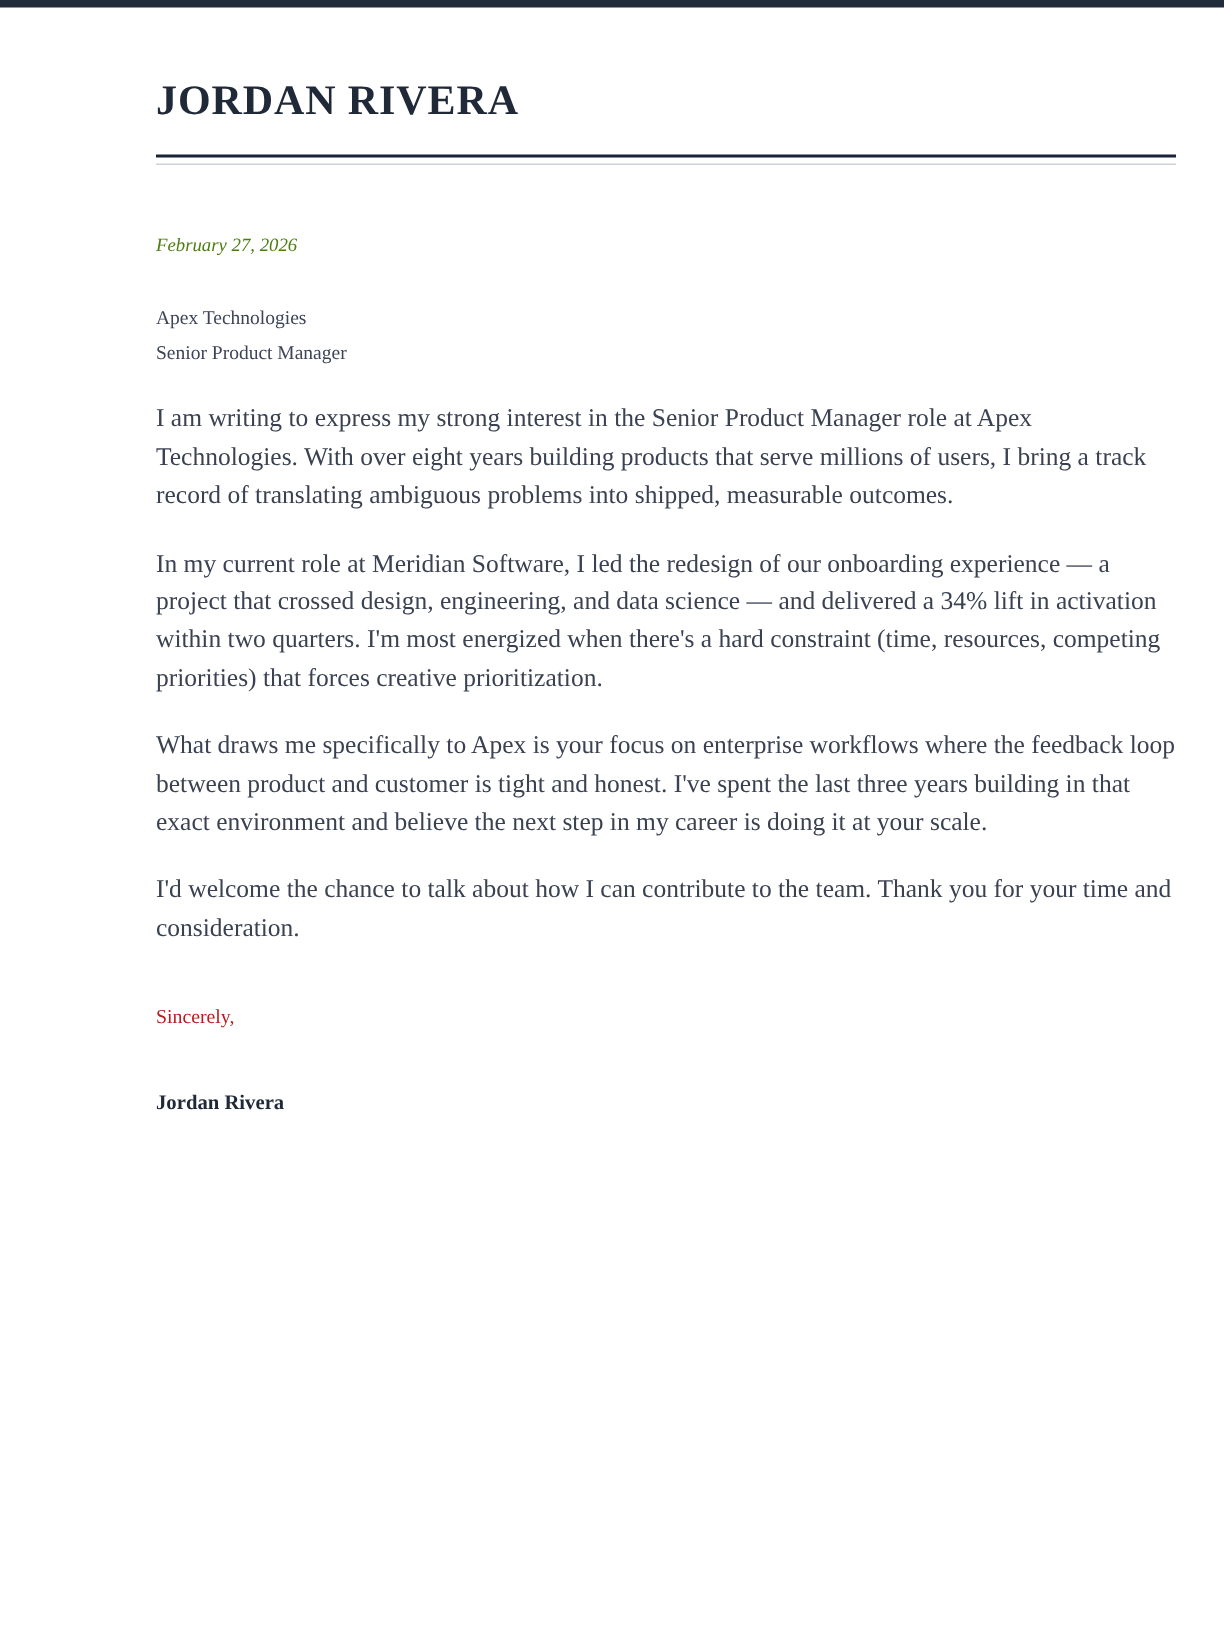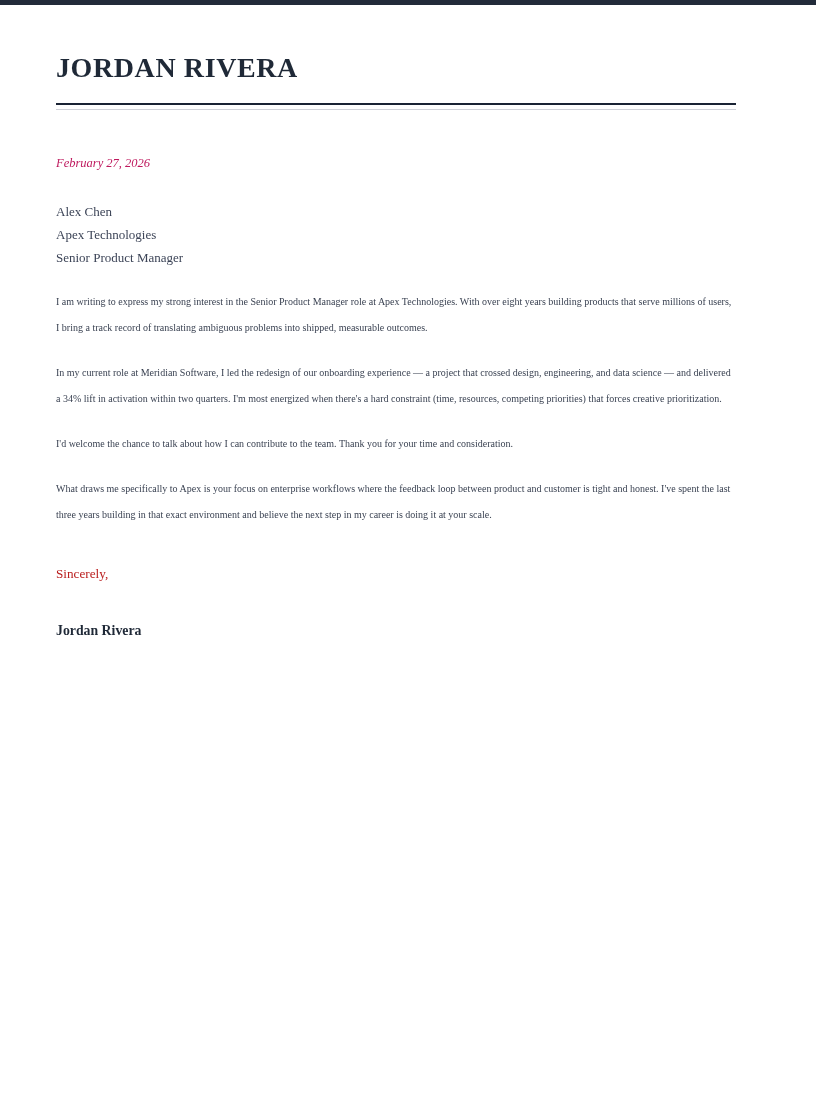--- a/index.html
+++ b/index.html
@@ -17,21 +17,21 @@
   }
 
   .top-accent-bar {
     width: 100%;
     height: 5px;
     background: #222b3a;
   }
 
   .page {
     width: 796px;
-    padding: 0 56px;
+    padding: 0 104px;
   }
 
   .letter {
     width: 680px;
   }
 
   
   .letterhead {
     padding-top: 47px;
   }
@@ -74,21 +74,21 @@
     margin-right: 25px;
     white-space: nowrap;
   }
   .contact-item:last-child { margin-right: 0; }
 
   
   .letter-date {
     margin-top: 46px;
     font-size: 12.5px;
     font-style: italic;
-    color: #be185d;
+    color: #4d7c0f;
     line-height: 1.2;
   }
 
   .recipient-block {
     margin-top: 29px;
     font-size: 13px;
     color: #3c4457;
     line-height: 23px;
   }
   .recipient-line { white-space: nowrap; }
@@ -96,21 +96,21 @@
   .salutation {
     margin-top: 23px;
     font-size: 13.5px;
     font-weight: bold;
     color: #1f2937;
     line-height: 1.3;
   }
 
   .body-paragraph {
     margin-top: 20px;
-    font-size: 10px;
+    font-size: 17px;
     color: #3a4252;
     line-height: 25.4px;
     text-align: left;
   }
 
   .closing {
     margin-top: 38px;
     font-size: 13.2px;
     color: #b91c1c;
     line-height: 1.3;
@@ -136,32 +136,31 @@
       <h1 class="sender-name">JORDAN RIVERA</h1>
 
       <div class="rule-thick"></div>
       <div class="rule-thin"></div>
 
     </header>
 
     <div class="letter-date">February 27, 2026</div>
 
     <div class="recipient-block">
-      <div class="recipient-line">Alex Chen</div>
       <div class="recipient-line">Apex Technologies</div>
       <div class="recipient-line">Senior Product Manager</div>
     </div>
 
 
     <p class="body-paragraph">I am writing to express my strong interest in the Senior Product Manager role at Apex Technologies. With over eight years building products that serve millions of users, I bring a track record of translating ambiguous problems into shipped, measurable outcomes.</p>
 
     <p class="body-paragraph">In my current role at Meridian Software, I led the redesign of our onboarding experience — a project that crossed design, engineering, and data science — and delivered a 34% lift in activation within two quarters. I'm most energized when there's a hard constraint (time, resources, competing priorities) that forces creative prioritization.</p>
 
+    <p class="body-paragraph">What draws me specifically to Apex is your focus on enterprise workflows where the feedback loop between product and customer is tight and honest. I've spent the last three years building in that exact environment and believe the next step in my career is doing it at your scale.</p>
+
     <p class="body-paragraph">I'd welcome the chance to talk about how I can contribute to the team. Thank you for your time and consideration.</p>
-
-    <p class="body-paragraph">What draws me specifically to Apex is your focus on enterprise workflows where the feedback loop between product and customer is tight and honest. I've spent the last three years building in that exact environment and believe the next step in my career is doing it at your scale.</p>
 
     <div class="closing">Sincerely,</div>
 
     <div class="signature-name">Jordan Rivera</div>
 
   </div>
 </div>
 
 </body></html>

